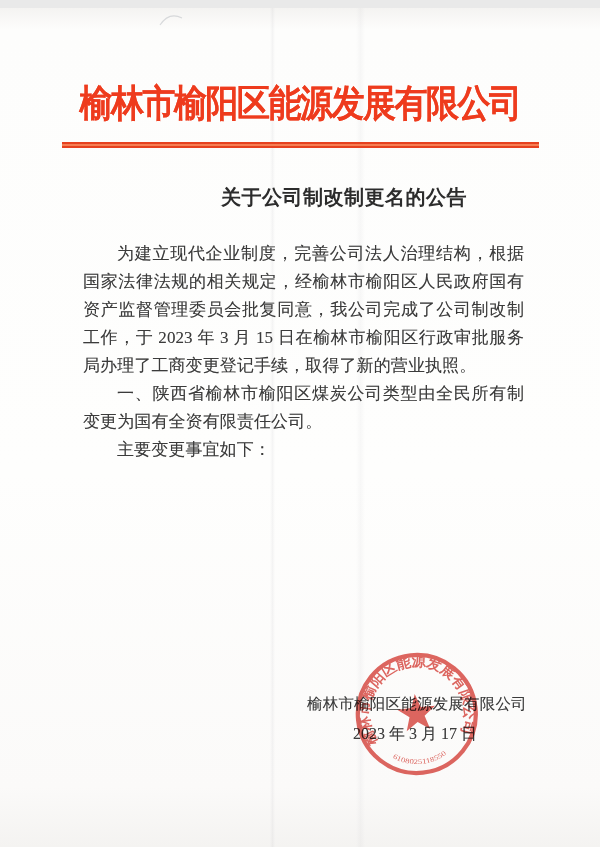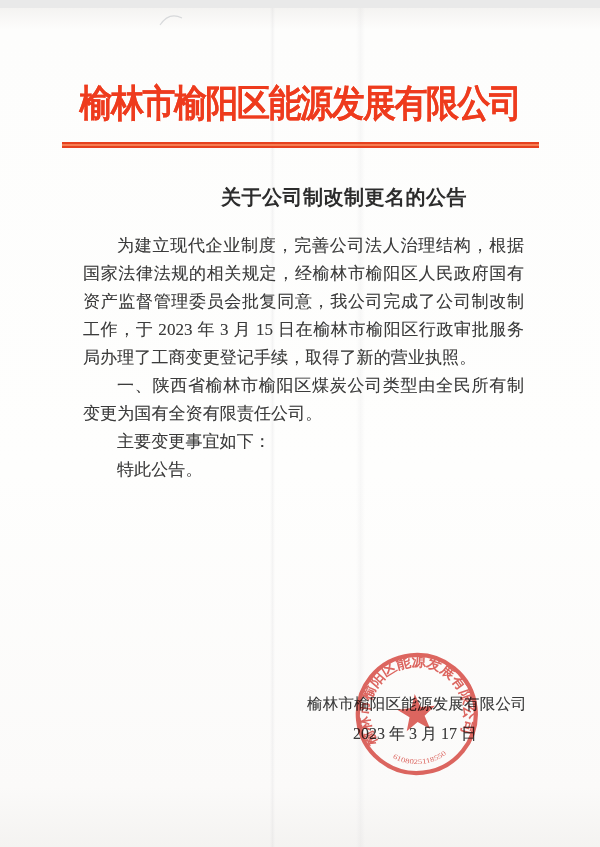--- a/index.html
+++ b/index.html
@@ -24,21 +24,21 @@
   .red-rule{
     position:absolute;top:134px;left:62px;width:477px;height:6px;
     background:linear-gradient(to bottom,#e6411f 0%,#e6411f 26%,#f8875a 44%,#f8875a 56%,#e6411f 74%,#e6411f 100%);
   }
   .doc-title{
     position:absolute;top:176px;left:0;width:600px;text-align:center;
     font-size:20px;font-weight:bold;color:#2c2c2c;letter-spacing:.5px;white-space:nowrap;padding-left:44px;
   }
   
   .doc-body{
-    position:absolute;top:224px;left:83px;width:441px;
+    position:absolute;top:232px;left:83px;width:441px;
     font-size:17px;line-height:28px;color:#3b3b3b;text-align:justify;
     letter-spacing:.1px;text-shadow:0 0 .5px rgba(60,60,60,.35);
   }
   .doc-body p{margin:0;text-indent:2em;}
   
   .sign-block{
     position:absolute;top:686px;right:77px;width:216px;text-align:center;
     color:#3b3b3b;text-shadow:0 0 .5px rgba(60,60,60,.35);
   }
   .sign-company{font-size:15.5px;line-height:20px;white-space:nowrap;letter-spacing:.2px;}
@@ -65,21 +65,20 @@
   <div class="letterhead-name">榆林市榆阳区能源发展有限公司</div>
 
   <div class="red-rule"></div>
 
   <div class="doc-title">关于公司制改制更名的公告</div>
 
   <div class="doc-body">
     <p>为建立现代企业制度，完善公司法人治理结构，根据国家法律法规的相关规定，经榆林市榆阳区人民政府国有资产监督管理委员会批复同意，我公司完成了公司制改制工作，于 2023 年 3 月 15 日在榆林市榆阳区行政审批服务局办理了工商变更登记手续，取得了新的营业执照。</p>
     <p>一、陕西省榆林市榆阳区煤炭公司类型由全民所有制变更为国有全资有限责任公司。</p>
     <p>主要变更事宜如下：</p>
-    <p>特此公告。</p>
   </div>
 
   <div class="sign-block">
     <div class="sign-company">榆林市榆阳区能源发展有限公司</div>
     <div class="sign-date">2023 年 3 月 17 日</div>
   </div>
 
   <svg class="seal" viewBox="0 0 132 132">
     <defs>
       <path id="seal-top-arc" d="M 24.4,88 A 48,48 0 1 1 107.6,88" fill="none"></path>

